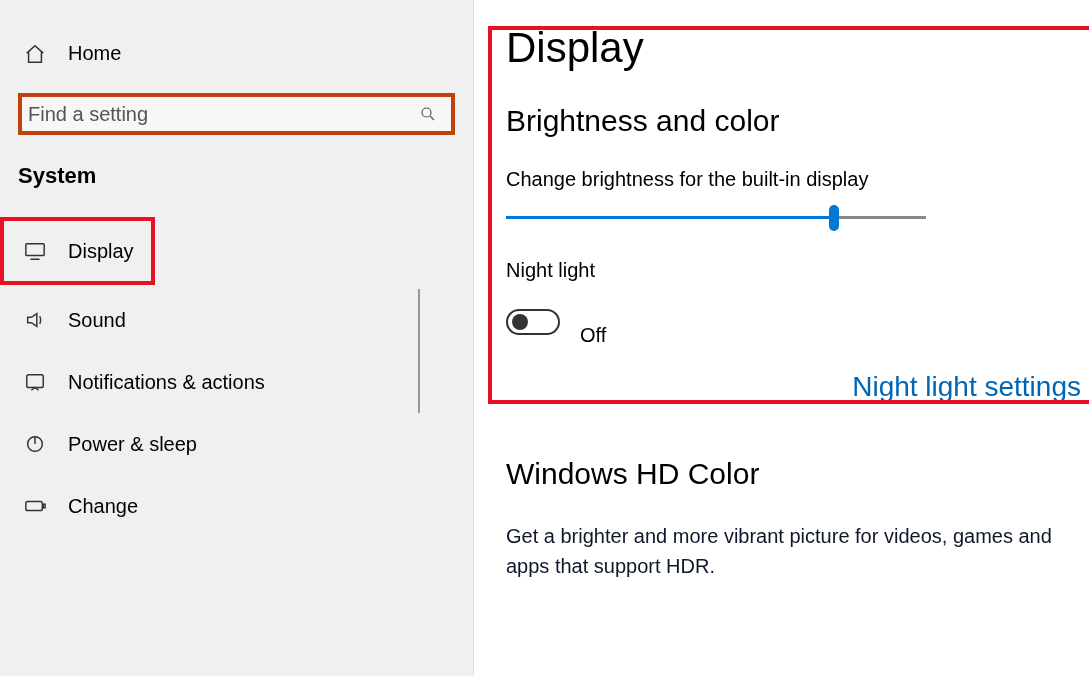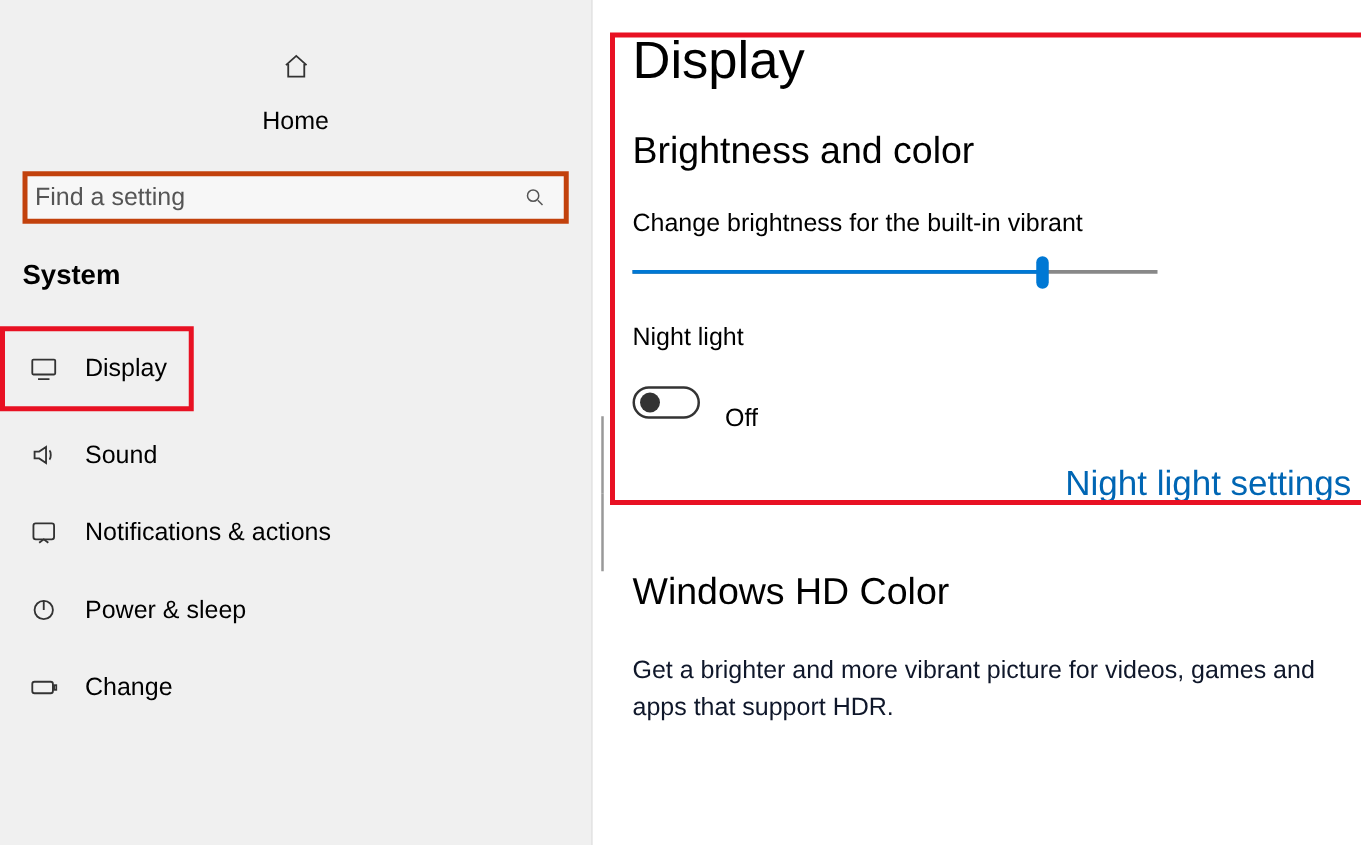--- a/index.html
+++ b/index.html
@@ -20,21 +20,20 @@
     padding-top: 32px;
     position: relative;
     flex-shrink: 0;
   }
   .home-row {
     display: flex;
     align-items: center;
     gap: 22px;
     padding: 10px 24px 18px 24px;
     cursor: pointer;
-    flex-direction: column;
   }
   .search-wrap {
     margin: 10px 18px 28px 18px;
   }
   .search-box {
     display: flex;
     align-items: center;
     border: 4px solid #c2410c;
     background: #f7f7f7;
     height: 42px;
@@ -55,21 +54,21 @@
     padding: 0 18px 28px 18px;
   }
   .nav-item {
     display: flex;
     align-items: center;
     gap: 22px;
     height: 62px;
     padding: 0 24px;
     cursor: pointer;
     font-size: 20px;
-    width: 483px;
+    width: 420px;
   }
   .nav-item.selected {
     border: 4px solid #e81123;
     width: 155px;
     height: 68px;
     padding-left: 20px;
     margin-bottom: 4px;
   }
   .nav-item.has-border-r {
     border-right: 2px solid #999;
@@ -260,21 +259,21 @@
   </div>
 </div>
 
 <div class="main">
   <div class="highlight-box"></div>
   <div class="main-inner">
     <h1 class="page-title">Display</h1>
 
     <h2 class="group-title">Brightness and color</h2>
 
-    <div class="setting-label">Change brightness for the built-in vibrant</div>
+    <div class="setting-label">Change brightness for the built-in display</div>
     <div class="slider">
       <div class="slider-track"></div>
       <div class="slider-fill" id="slider-fill" style="width: 78%;"></div>
       <div class="slider-thumb" id="slider-thumb" style="left: 78%;"></div>
     </div>
 
     <div class="setting-label">Night light</div>
     <div class="toggle-row">
       <div class="toggle">
         <div class="toggle-knob"></div>

